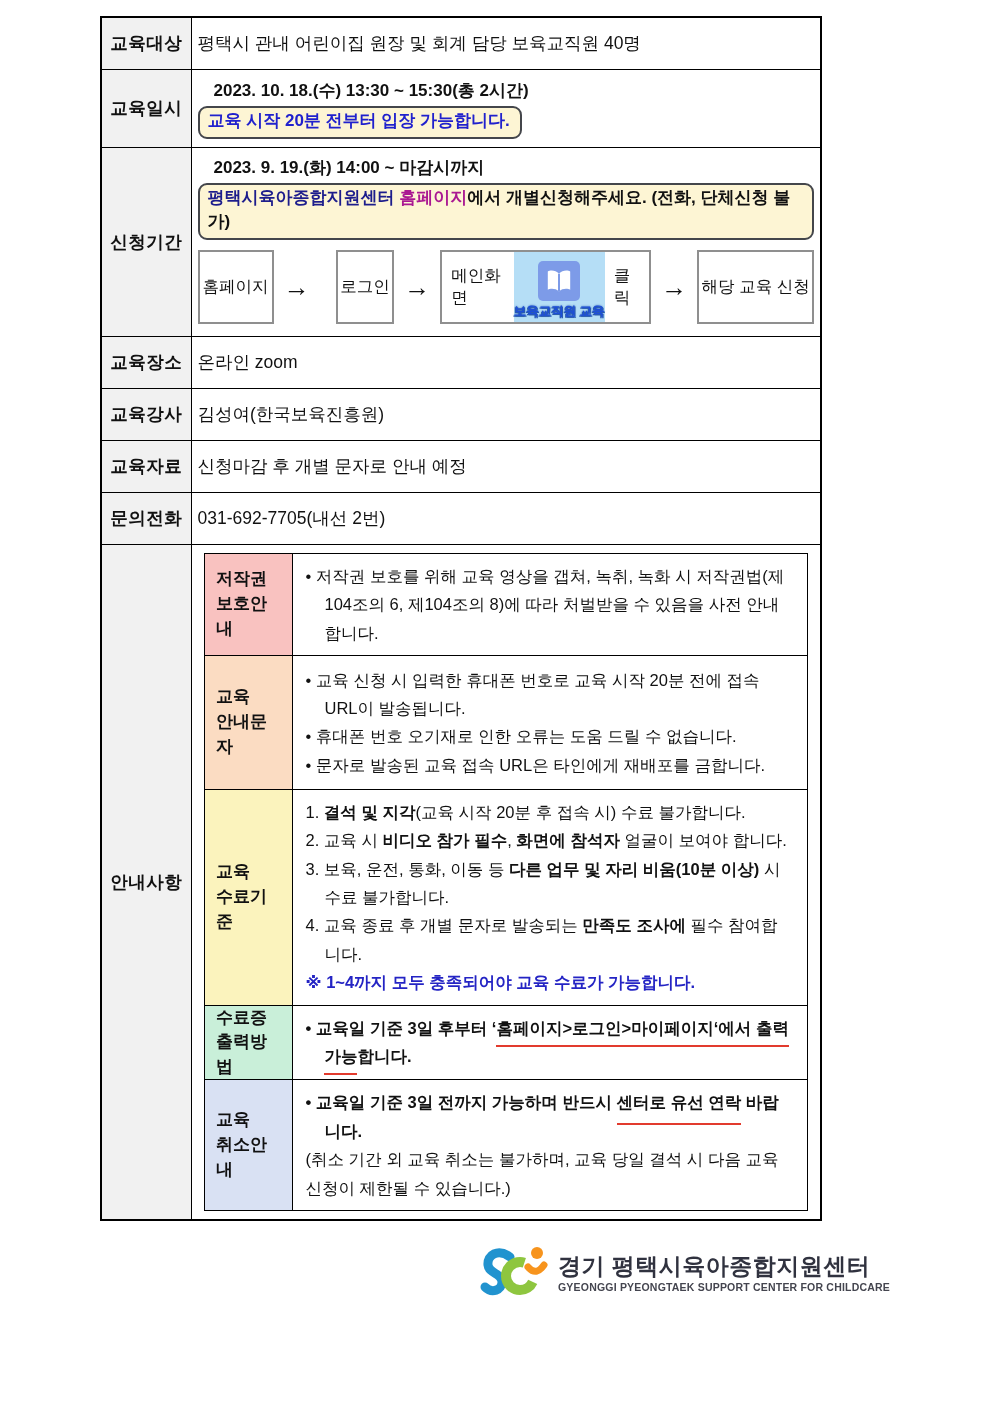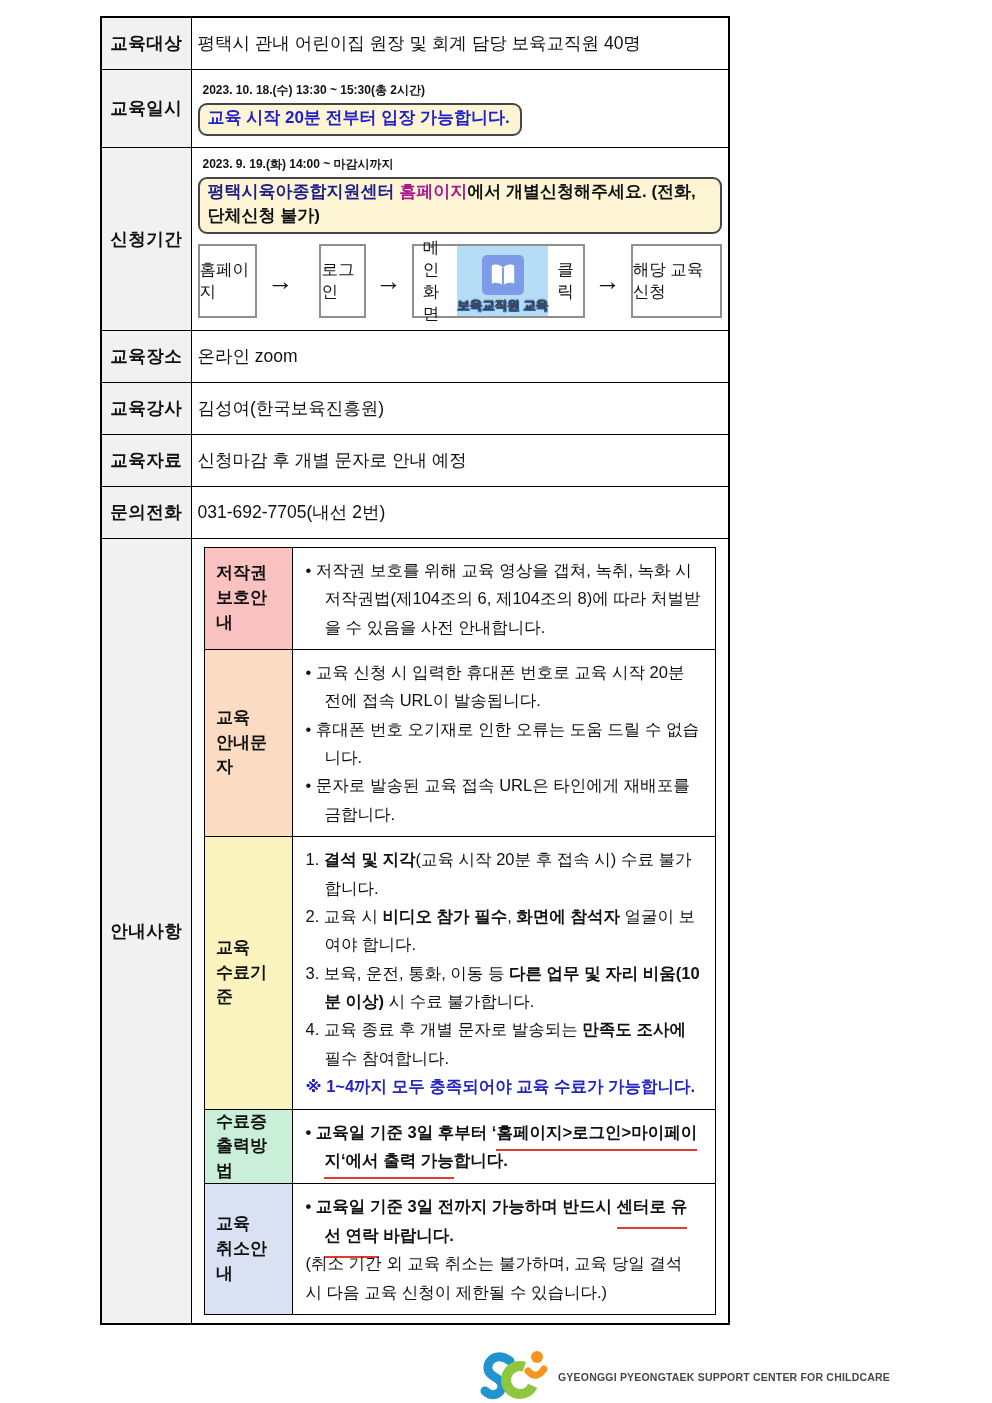--- a/index.html
+++ b/index.html
@@ -12,29 +12,29 @@
   .page { position:absolute; left:100px; top:0; width:790px; }
 
   
   .title-block {
     margin-top:103px; background:#e8e8e8; border-bottom:3px solid #000;
     text-align:center; padding:6px 0 8px 0;
   }
   .title-line { font-size:26px; font-weight:bold; line-height:37px; letter-spacing:-0.5px; }
 
   
-  table.main { width:630px; border-collapse:collapse; margin-top:16px; table-layout:fixed; }
+  table.main { width:722px; border-collapse:collapse; margin-top:16px; table-layout:fixed; }
   table.main > tbody > tr > td { border:1.5px solid #000; vertical-align:middle; }
   table.main { border:2px solid #000; }
   td.lbl {
     width:90px; background:#f1f1f1; text-align:center;
     font-size:17.5px; font-weight:600; letter-spacing:0.5px;
   }
   td.val { padding:6px 6px; font-size:17.5px; }
-  .date-line { font-weight:bold; font-size:12px; margin:2px 0 4px 5px; }
+  .date-line { font-weight:bold; font-size:17px; margin:2px 0 4px 16px; }
   .notice-box {
     display:inline-block; background:#fdf5d4; border:2px solid #44464b;
     border-radius:9px; padding:1px 10px 3px 8px;
     font-size:17px; font-weight:bold; color:#2021cd; line-height:1.45;
   }
 
   
   .flow { display:flex; align-items:center; margin:10px 0 6px 0; }
   .flow-box {
     border:2px solid #8f8f8f; background:#fff; height:74px;
@@ -48,21 +48,21 @@
   .fb3-pre, .fb3-post { padding:0 9px; }
   .mini-icon {
     width:100px; height:70px; background:#aederror; background:#b5def6;
     display:flex; flex-direction:column; align-items:center; justify-content:flex-end;
   }
   .mini-icon .book-bg {
     width:42px; height:40px; background:#7d9be8; border-radius:5px;
     display:flex; align-items:center; justify-content:center; margin-bottom:2px;
   }
   .mini-icon .mini-label {
-    font-size:12.5px; font-weight:bold; color:#404040; line-height:1.3; padding-bottom:3px;
+    font-size:12.5px; font-weight:bold; color:#1d4ed8; line-height:1.3; padding-bottom:3px;
     text-shadow:1px 1px 0 #2b5cad, -1px 1px 0 #2b5cad, 0 0 2px #2b5cad; white-space:nowrap;
   }
 
   
   table.sub { width:100%; border-collapse:collapse; margin:0; }
   table.sub td { border:1.5px solid #000; vertical-align:middle; }
   .sub-wrap { margin:8px 12px; }
   td.sub-lbl { width:88px; text-align:center; font-size:17px; font-weight:600; }
   .sub-lbl-inner { width:64px; margin:0 auto; }
   .jline { text-align:justify; text-align-last:justify; line-height:1.45; }
@@ -221,17 +221,18 @@
   <div class="footer">
     <span>
       <svg width="68" height="56" viewBox="0 0 68 56" aria-hidden="true">
         <path d="M30 14 C18 5 7 12 8 22 C9 31 22 30 22 39 C22 47 12 51 5 44" stroke="#2193cf" stroke-width="9" fill="none" stroke-linecap="round"></path>
         <circle cx="40" cy="33" r="14" stroke="#8ec63f" stroke-width="10" fill="none" stroke-dasharray="64 24" stroke-dashoffset="-6"></circle>
         <circle cx="57" cy="10" r="6" fill="#f7941d"></circle>
         <path d="M48 24 C54 31 59 29 64 22" stroke="#f7941d" stroke-width="7" fill="none" stroke-linecap="round"></path>
       </svg>
     </span>
     <div class="footer-text">
+      <div class="footer-ko">경기 평택시육아종합지원센터</div>
       <div class="footer-en">GYEONGGI PYEONGTAEK SUPPORT CENTER FOR CHILDCARE</div>
     </div>
   </div>
 
 </div>
 
 </body></html>

